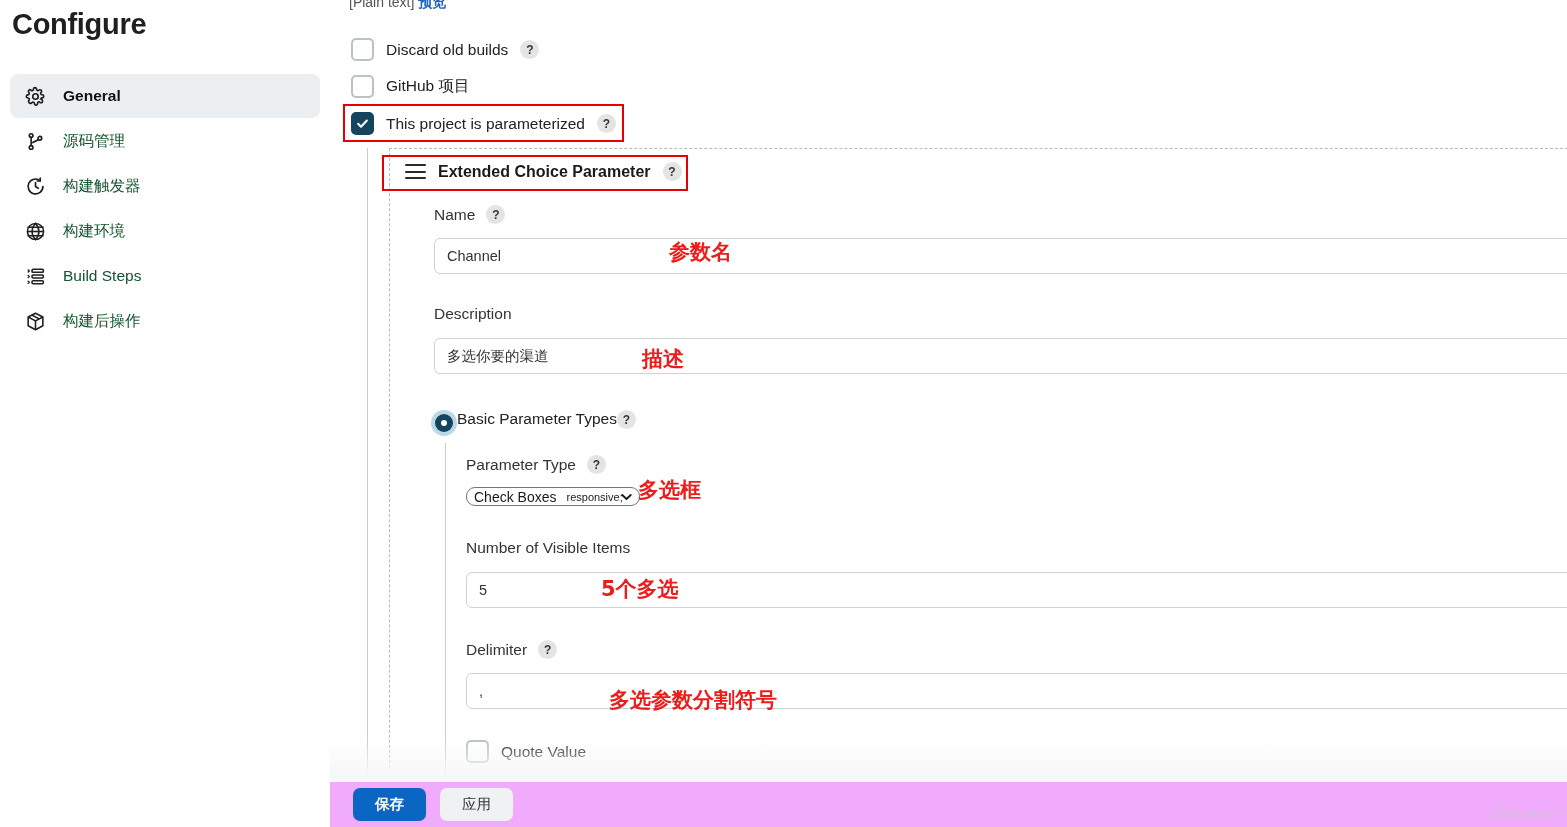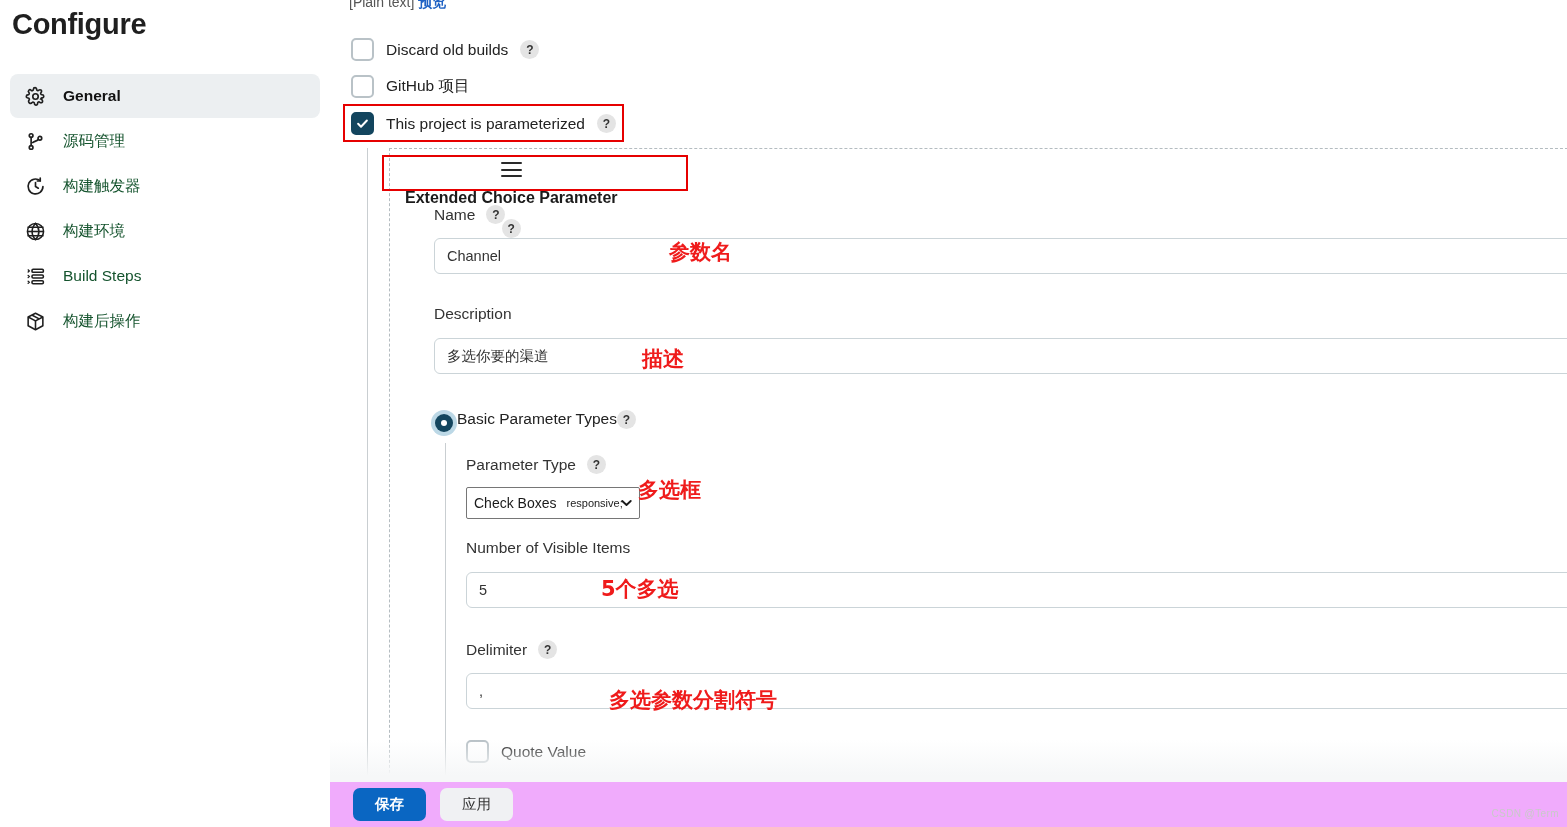--- a/index.html
+++ b/index.html
@@ -74,21 +74,21 @@
     position:absolute; left:37px; top:148px; width:1220px; height:635px;
     border-left:1.5px solid #c9ced1;
   }
   #param-dashed {
     position:absolute; left:21px; top:0; width:1199px; height:635px;
     border:1.5px dashed #b4bcc0; border-right:none;
   }
 
   .phead {
     position:absolute; left:37px; top:14px;
-    display:flex; align-items:center; gap:12px;flex-direction:column;
+    display:flex; align-items:center; gap:12px;
   }
   .phead .ptitle { font-size:16px; font-weight:700; color:#1b1b1b; white-space:nowrap; }
   .hamb { width:21px; height:15px; display:flex; flex-direction:column; justify-content:space-between; }
   .hamb i { display:block; height:2px; background:#2a2a2a; border-radius:1px; }
 
   .flabel {
     position:absolute; display:flex; align-items:center; gap:11px;
     font-size:15.5px; color:#333; white-space:nowrap;
   }
   .finput {
@@ -113,22 +113,22 @@
   .radio .dot { width:6px; height:6px; border-radius:50%; background:#ffffff; }
   .radio-label { font-size:15.5px; color:#222; white-space:nowrap; }
 
   #subrail {
     position:absolute; left:77px; top:295px; width:1px; height:460px;
     background:#c9ced1;
   }
 
   .selbox {
     position:absolute;
-    border:1px solid #767676; border-radius:2px; background:#fff;
-    height:32px; font-size:14px; color:#1a1a1a;
+    border:1px solid #767676; border-radius:9px; background:#fff;
+    height:19px; font-size:14px; color:#1a1a1a;
     display:flex; align-items:center; gap:10px;
     padding:0 7px 0 7px;
   }
   .selbox .caret { font-size:11px; color:#222; }
 
   
   #fade {
     position:absolute; left:0; bottom:45px; width:1237px; height:42px;
     background:linear-gradient(to bottom, rgba(255,255,255,0), #f6f7f8 85%);
   }

